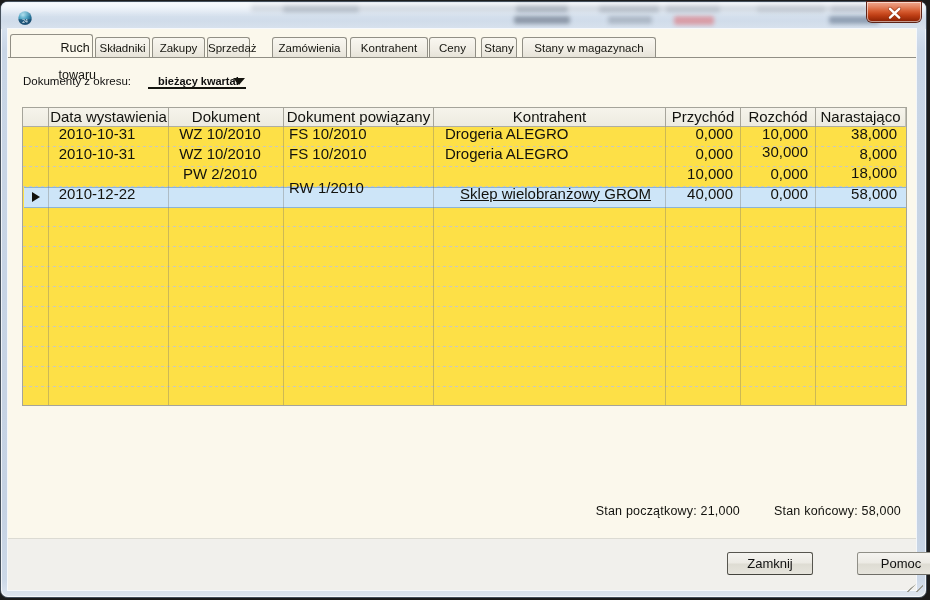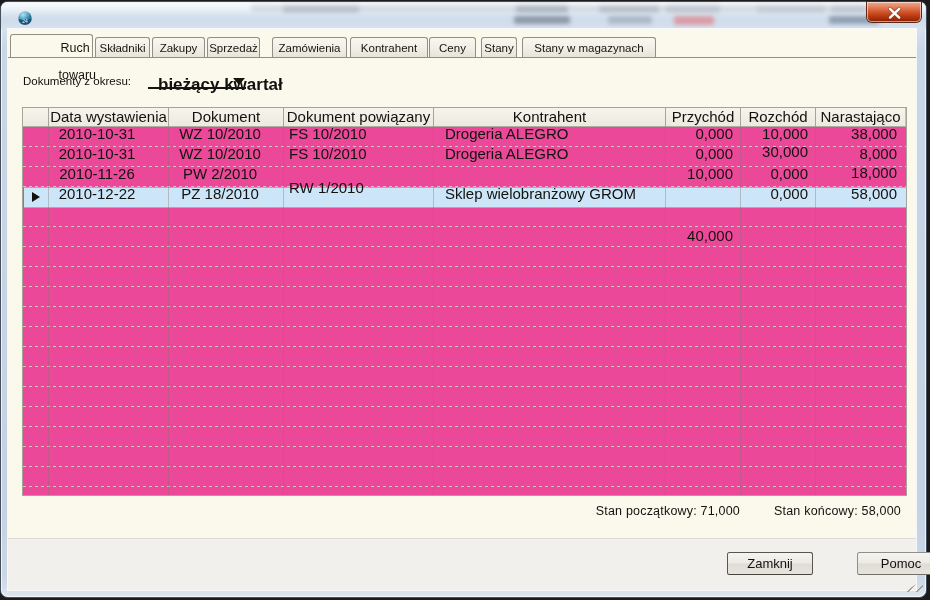--- a/index.html
+++ b/index.html
@@ -40,25 +40,25 @@
   border-radius:3px 3px 0 0;
   font-size:11.5px; color:#15150f; text-align:center; line-height:21px;
   z-index:2;
 }
 .tab.active {
   top:4.5px; height:23.5px; background:#fbf8ec; z-index:4; line-height:27px; font-size:12.5px;
 }
 #tabline { position:absolute; left:0px; top:27.5px; width:100%; height:1px; background:#918f85; z-index:3; }
 
 #lbl-okres { position:absolute; left:15px; top:46px; font-size:11.5px; color:#101010; }
-#link-okres { position:absolute; left:140px; top:45.5px; font-size:17px; font-weight:bold; color:#101010;padding-left:10px; }
+#link-okres { position:absolute; left:140px; top:45.5px; font-size:11px; font-weight:bold; color:#101010;padding-left:10px; }
 #u-okres { position:absolute; left:140px; top:58px; width:98px; height:1.5px; background:#15150f; }
 #arr-okres { position:absolute; left:225px; top:48.5px; width:0; height:0; border-left:6.5px solid transparent; border-right:6.5px solid transparent; border-top:7px solid #15150f; }
 
-#grid { position:absolute; left:14px; top:78px; width:885px; height:389px; overflow:hidden; background:#ec4899; border:1px solid #a5a49a; }
+#grid { position:absolute; left:14px; top:78px; width:885px; height:299px; overflow:hidden; background:#fde047; border:1px solid #a5a49a; }
 .hd {
   position:absolute; top:0; height:19px; background:linear-gradient(180deg,#f6f4eb,#edebe0);
   border-right:1px solid #c2c1b6; border-bottom:1px solid #aeada2;
   font-size:15px; color:#12120e; text-align:center; line-height:18px;
 }
 .cell { position:absolute; top:0; height:20px; z-index:3; font-size:15px; color:#12120e; line-height:13px; white-space:nowrap; overflow:hidden; }
 .vline { position:absolute; top:0; width:1px; height:387px; background:rgba(118,117,108,0.36); z-index:2; }
 .hline { position:absolute; left:0; width:883px; height:1px;
   background-image:linear-gradient(90deg,#c9c8c0 55%,transparent 55%);
   background-size:6px 1px; }
@@ -110,21 +110,21 @@
       <svg width="54" height="20" viewBox="0 0 54 20" style="position:absolute;left:0;top:0;">
         <path d="M23 6.8 L32.2 15.6 M32.2 6.8 L23 15.6" stroke="#7a2a12" stroke-width="4" stroke-linecap="round" opacity=".5"></path>
         <path d="M23 6.8 L32.2 15.6 M32.2 6.8 L23 15.6" stroke="#ffffff" stroke-width="2.4" stroke-linecap="round"></path>
       </svg>
     </div>
   <div id="client">
     <div id="tabline"></div>
     <div class="tab active" style="left:1.5px;width:83px;padding-left:48px;">Ruch towaru</div>
     <div class="tab" style="left:87px;width:55px;">Składniki</div>
     <div class="tab" style="left:144px;width:53px;">Zakupy</div>
-    <div class="tab" style="left:199px;width:53px;">Sprzedaż</div>
+    <div class="tab" style="left:199px;width:43px;">Sprzedaż</div>
     <div class="tab" style="left:264px;width:75px;">Zamówienia</div>
     <div class="tab" style="left:342px;width:78px;">Kontrahent</div>
     <div class="tab" style="left:421px;width:47px;">Ceny</div>
     <div class="tab" style="left:473px;width:36px;">Stany</div>
     <div class="tab" style="left:514px;width:134px;">Stany w magazynach</div>
 
     <div id="lbl-okres">Dokumenty z okresu:</div>
     <div id="link-okres">bieżący kwartał</div>
     <div id="arr-okres"></div>
     <div id="u-okres"></div>
@@ -154,53 +154,51 @@
         <div class="cell" style="left:793px;width:90px;top:19px;text-align:right;padding-right:9px;">38,000</div>
         <div class="hline" style="top:38px;"></div>
         <div class="cell" style="left:26px;width:120px;top:39px;text-align:center;padding-right:24px;">2010-10-31</div>
         <div class="cell" style="left:146px;width:115px;top:39px;text-align:center;padding-right:13px;">WZ 10/2010</div>
         <div class="cell" style="left:261px;width:150px;top:39px;text-align:left;padding-left:5px;">FS 10/2010</div>
         <div class="cell" style="left:411px;width:232px;top:39px;text-align:left;padding-left:11px;">Drogeria ALEGRO</div>
         <div class="cell" style="left:643px;width:75px;top:39px;text-align:right;padding-right:8px;">0,000</div>
         <div class="cell" style="left:718px;width:75px;top:37px;text-align:right;padding-right:8px;">30,000</div>
         <div class="cell" style="left:793px;width:90px;top:39px;text-align:right;padding-right:9px;">8,000</div>
         <div class="hline" style="top:58px;"></div>
-        <div class="cell" style="left:26px;width:120px;top:59px;text-align:center;padding-right:24px;">2010-11-26</div>
         <div class="cell" style="left:146px;width:115px;top:59px;text-align:center;padding-right:13px;">PW 2/2010</div>
         <div class="cell" style="left:261px;width:150px;top:73px;text-align:left;padding-left:5px;">RW 1/2010</div>
         <div class="cell" style="left:411px;width:232px;top:59px;text-align:left;padding-left:11px;"></div>
         <div class="cell" style="left:643px;width:75px;top:59px;text-align:right;padding-right:8px;">10,000</div>
         <div class="cell" style="left:718px;width:75px;top:59px;text-align:right;padding-right:8px;">0,000</div>
         <div class="cell" style="left:793px;width:90px;top:58px;text-align:right;padding-right:9px;">18,000</div>
         <div class="hline" style="top:78px;"></div>
         <div id="selrow" style="top:79px;">
           <div id="selarrow"></div>
         </div>
         <div class="cell" style="left:26px;width:120px;top:79px;text-align:center;padding-right:24px;">2010-12-22</div>
-        <div class="cell" style="left:146px;width:115px;top:79px;text-align:center;padding-right:13px;">PZ 18/2010</div>
-        <div class="cell" style="left:411px;width:232px;top:79px;text-align:left;padding-left:11px;">Sklep wielobranżowy GROM</div>
-        <div class="cell" style="left:643px;width:75px;top:79px;text-align:right;padding-right:8px;margin-top:42px;">40,000</div>
+        <div class="cell" style="left:411px;width:232px;top:79px;text-align:center;padding-left:11px;text-decoration:underline;">Sklep wielobranżowy GROM</div>
+        <div class="cell" style="left:643px;width:75px;top:79px;text-align:right;padding-right:8px;">40,000</div>
         <div class="cell" style="left:718px;width:75px;top:79px;text-align:right;padding-right:8px;">0,000</div>
         <div class="cell" style="left:793px;width:90px;top:79px;text-align:right;padding-right:9px;">58,000</div>
         <div class="hline" style="top:118px;"></div>
         <div class="hline" style="top:138px;"></div>
         <div class="hline" style="top:158px;"></div>
         <div class="hline" style="top:178px;"></div>
         <div class="hline" style="top:198px;"></div>
         <div class="hline" style="top:218px;"></div>
         <div class="hline" style="top:238px;"></div>
         <div class="hline" style="top:258px;"></div>
         <div class="hline" style="top:278px;"></div>
         <div class="hline" style="top:298px;"></div>
         <div class="hline" style="top:318px;"></div>
         <div class="hline" style="top:338px;"></div>
         <div class="hline" style="top:358px;"></div>
         <div class="hline" style="top:378px;"></div>
       </div>
 
     <div id="graystrip"></div>
-    <div class="stan" style="right:176px;">Stan początkowy: 71,000</div>
+    <div class="stan" style="right:176px;">Stan początkowy: 21,000</div>
     <div class="stan" style="right:15px;">Stan końcowy: 58,000</div>
     <button id="btn-zamknij">Zamknij</button>
     <button id="btn-pomoc">Pomoc</button>
     <div id="grip"></div>
   </div>
 </div>
 
 </body></html>

